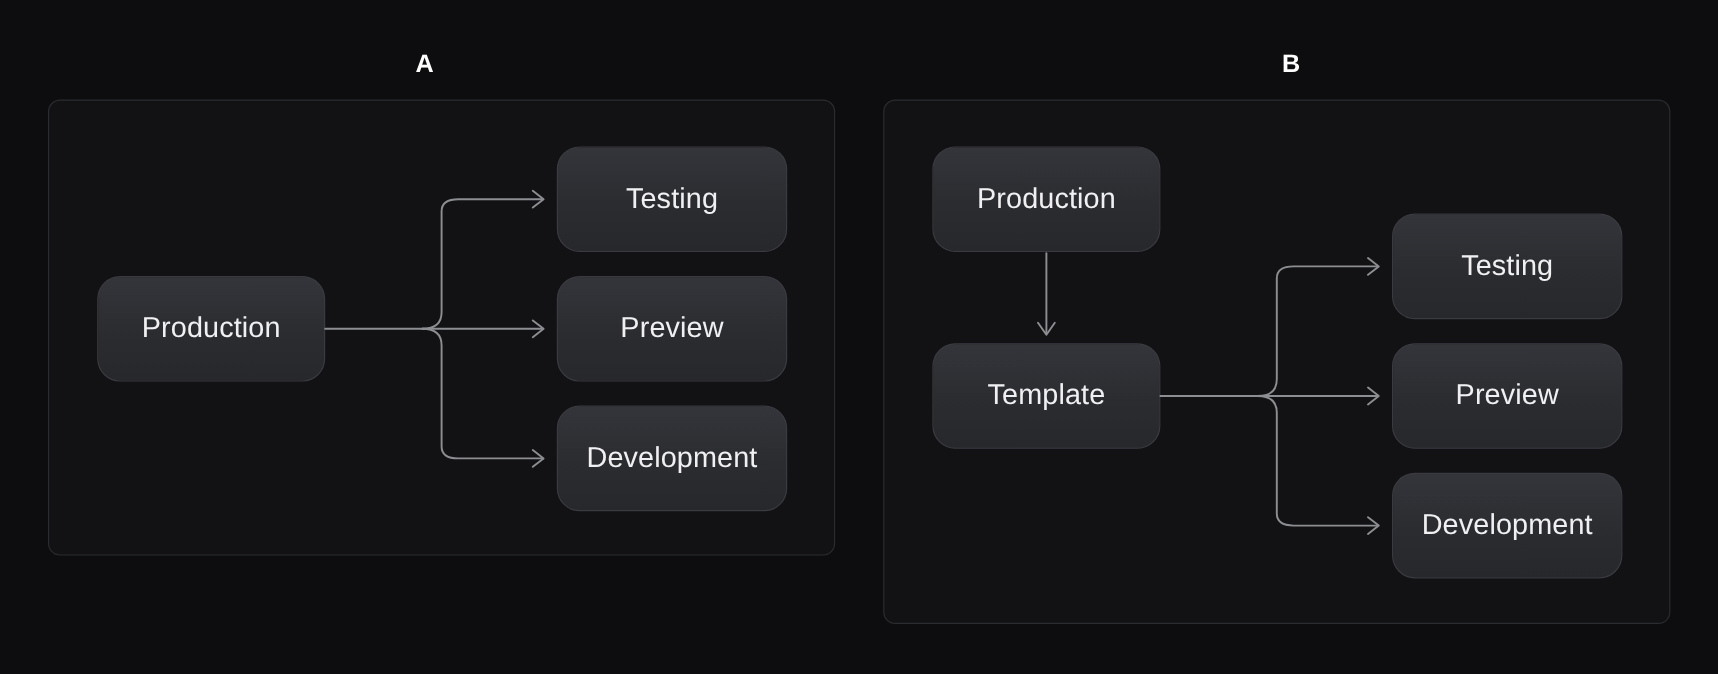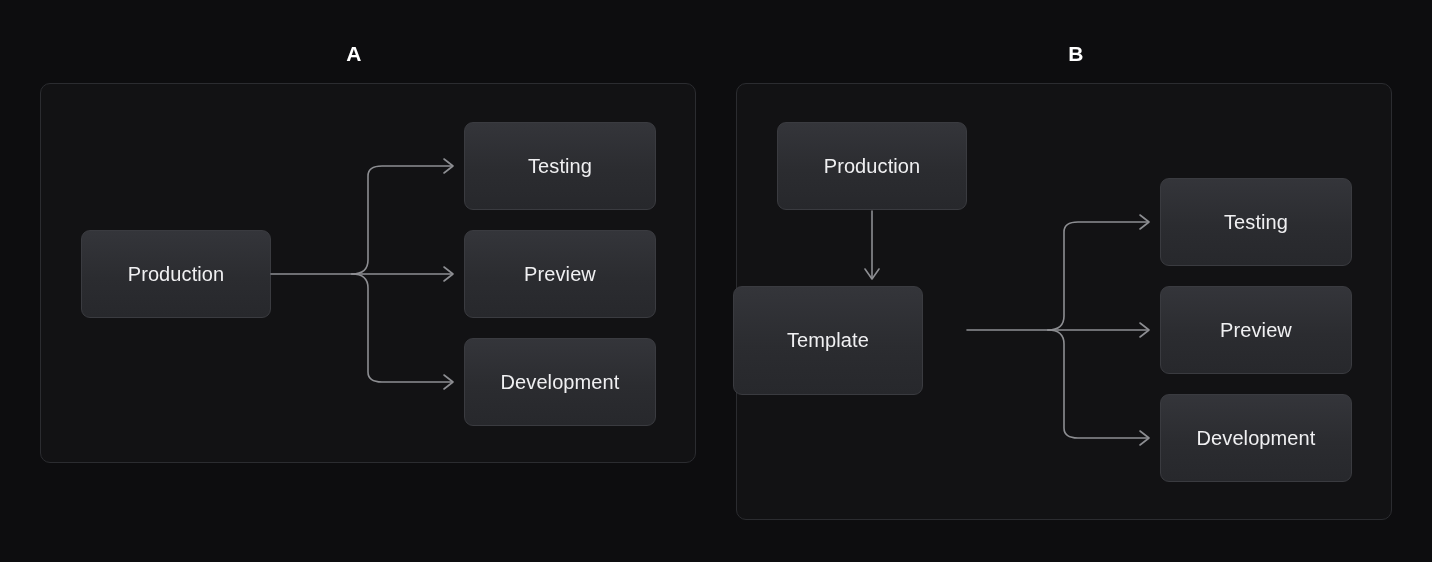--- a/index.html
+++ b/index.html
@@ -51,42 +51,42 @@
   }
   #panel-b {
     left: 736px; top: 83px;
     width: 656px; height: 437px;
   }
 
   
   .node {
     position: absolute;
     border: 1px solid #3a3b40;
-    border-radius: 9px;
+    border-radius: 19px;
     background: linear-gradient(180deg, #34353a 0%, #2b2c30 55%, #27282c 100%);
     display: flex;
     align-items: center;
     justify-content: center;
     color: #f0f0f2;
-    font-size: 20px;
+    font-size: 24px;
     font-weight: 400;
     letter-spacing: 0.1px;
     white-space: nowrap;
     user-select: none;
   }
 
   
   #a-production  { left:  81px; top: 230px; width: 190px; height:  88px; }
   #a-testing     { left: 464px; top: 122px; width: 192px; height:  88px; }
   #a-preview     { left: 464px; top: 230px; width: 192px; height:  88px; }
   #a-development { left: 464px; top: 338px; width: 192px; height:  88px; }
 
   
   #b-production  { left: 777px; top: 122px; width: 190px; height:  88px; }
-  #b-template    { left: 733px; top: 286px; width: 190px; height:  109px; }
+  #b-template    { left: 777px; top: 286px; width: 190px; height:  88px; }
   #b-testing     { left:1160px; top: 178px; width: 192px; height:  88px; }
   #b-preview     { left:1160px; top: 286px; width: 192px; height:  88px; }
   #b-development { left:1160px; top: 394px; width: 192px; height:  88px; }
 
   
   .edges {
     position: absolute;
     left: 0; top: 0;
     width: 1432px;
     height: 562px;

